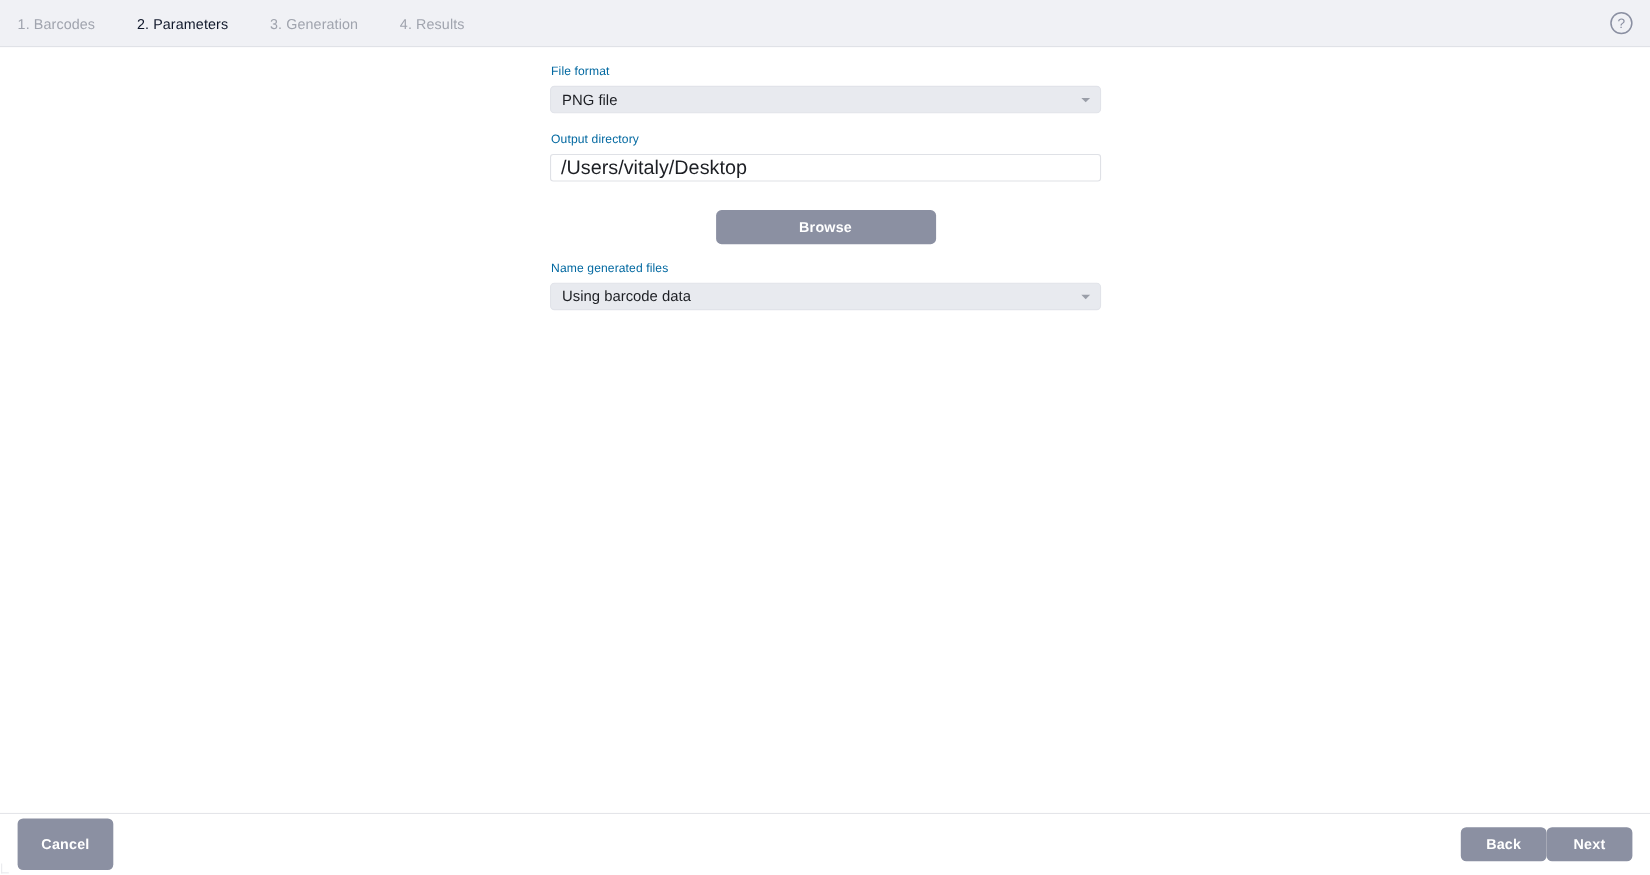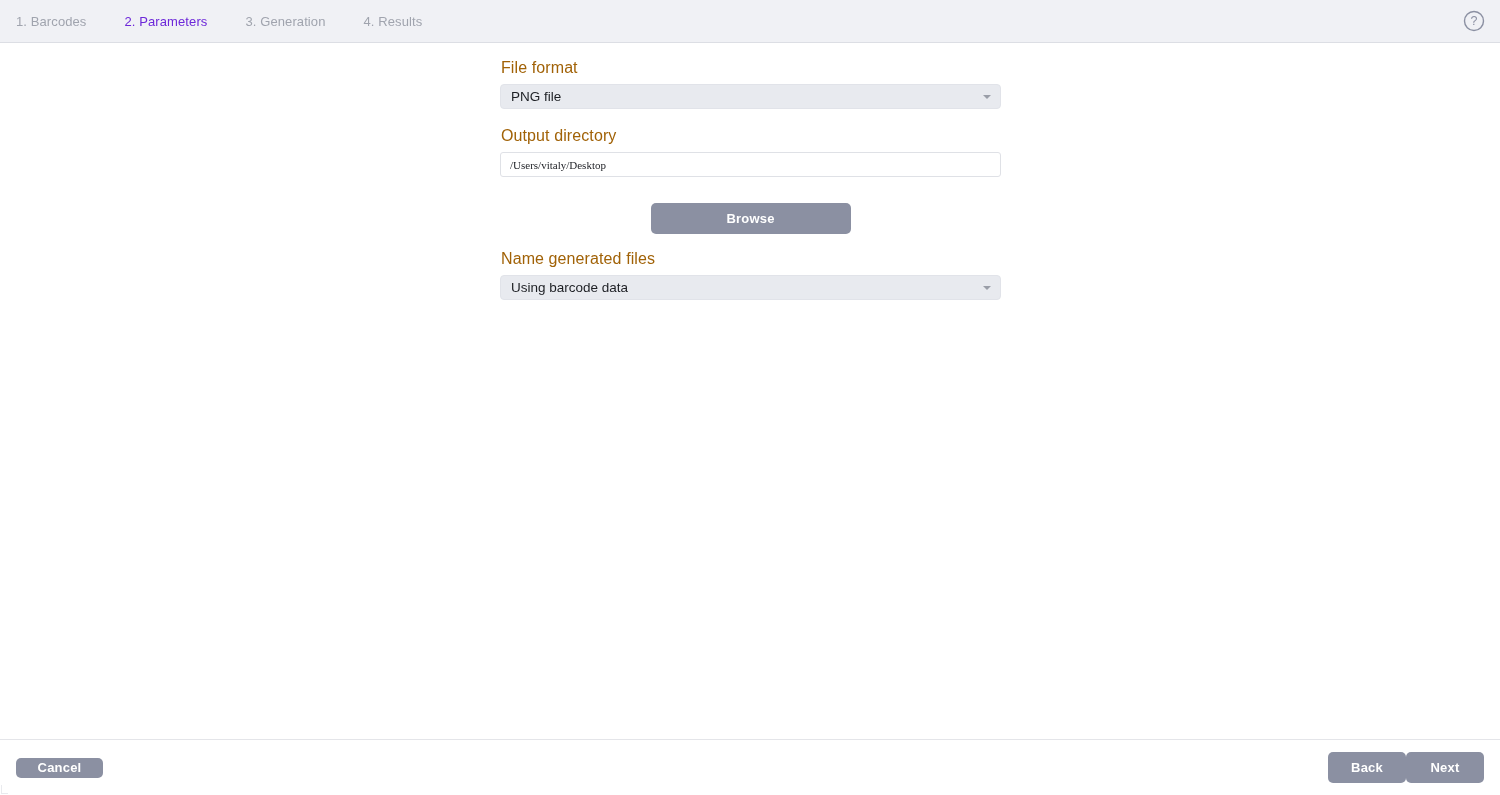--- a/index.html
+++ b/index.html
@@ -48,21 +48,21 @@
     color: #a0a4ae;
     padding: 4px 18px 4px 0;
     margin-right: 20px;
     letter-spacing: 0.1px;
     white-space: nowrap;
     cursor: default;
     user-select: none;
   }
   .step:last-child { margin-right: 0; }
   .step.active {
-    color: #6d28d9;
+    color: #0f172a;
   }
 
   .help-btn {
     position: absolute;
     right: 14px;
     top: 50%;
     transform: translateY(-50%);
     width: 24px;
     height: 24px;
     display: flex;
@@ -80,22 +80,22 @@
     overflow: hidden;
   }
   .form-col {
     position: absolute;
     left: 500px;
     top: 16px;
     width: 501px;
   }
 
   .field-label {
-    font-size: 16px;
-    color: #a16207;
+    font-size: 11px;
+    color: #0369a1;
     margin: 0 0 7px 1px;
     letter-spacing: 0.1px;
     user-select: none;
   }
   .field-group { margin-bottom: 0; }
 
   
   .select-box {
     position: relative;
     width: 501px;
@@ -127,22 +127,22 @@
     border-top: 4px solid #9a9ea8;
   }
 
   
   .text-input {
     width: 501px;
     height: 25px;
     background: #ffffff;
     border: 1px solid #dfe1e6;
     border-radius: 3px;
-    font-family: Liberation Serif, serif;
-    font-size: 11px;
+    font-family: Liberation Sans, sans-serif;
+    font-size: 18px;
     color: #1d1f24;
     padding: 0 9px;
     outline: none;
   }
   .text-input::placeholder { color: #b5b8c0; }
 
   
   .browse-row {
     display: flex;
     justify-content: center;
@@ -183,21 +183,21 @@
     display: flex;
     gap: 10px;
   }
   .footer-right {
     position: absolute;
     right: 16px;
     display: flex;
   }
   .btn-footer {
     min-width: 87px;
-    height: 20px;
+    height: 47px;
     padding: 0 14px;
   }
   .btn-nav {
     width: 78px;
     height: 31px;
   }
 
   
   .resize-handle {
     position: absolute;

